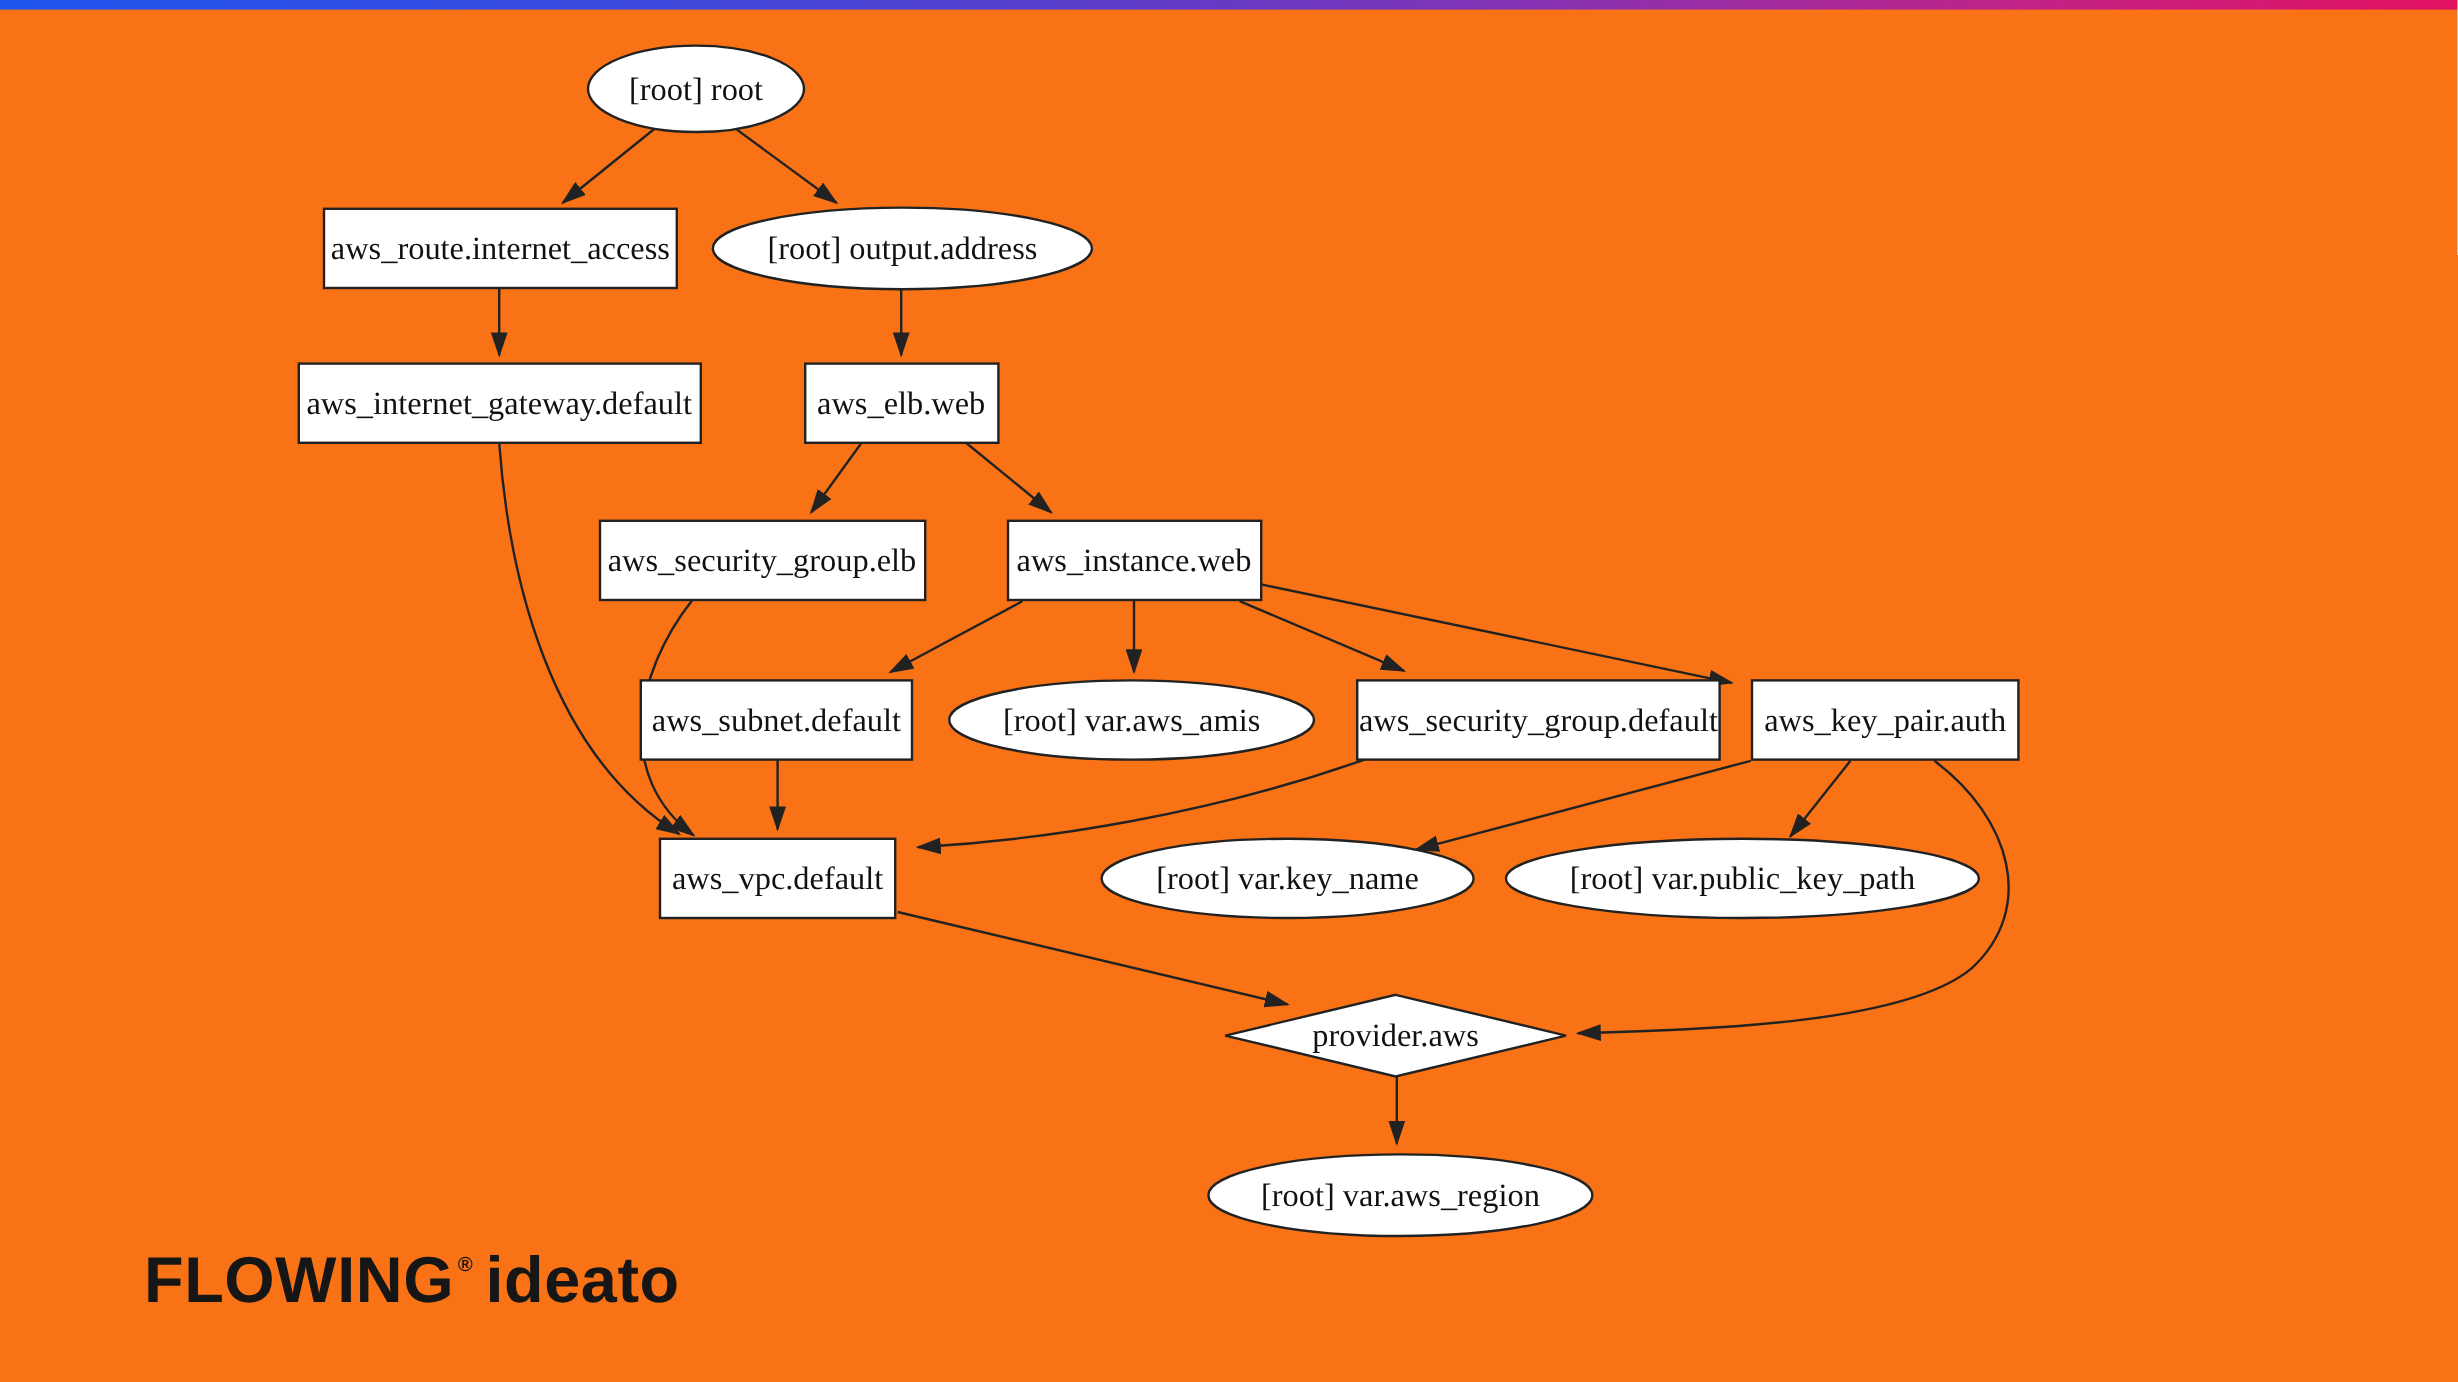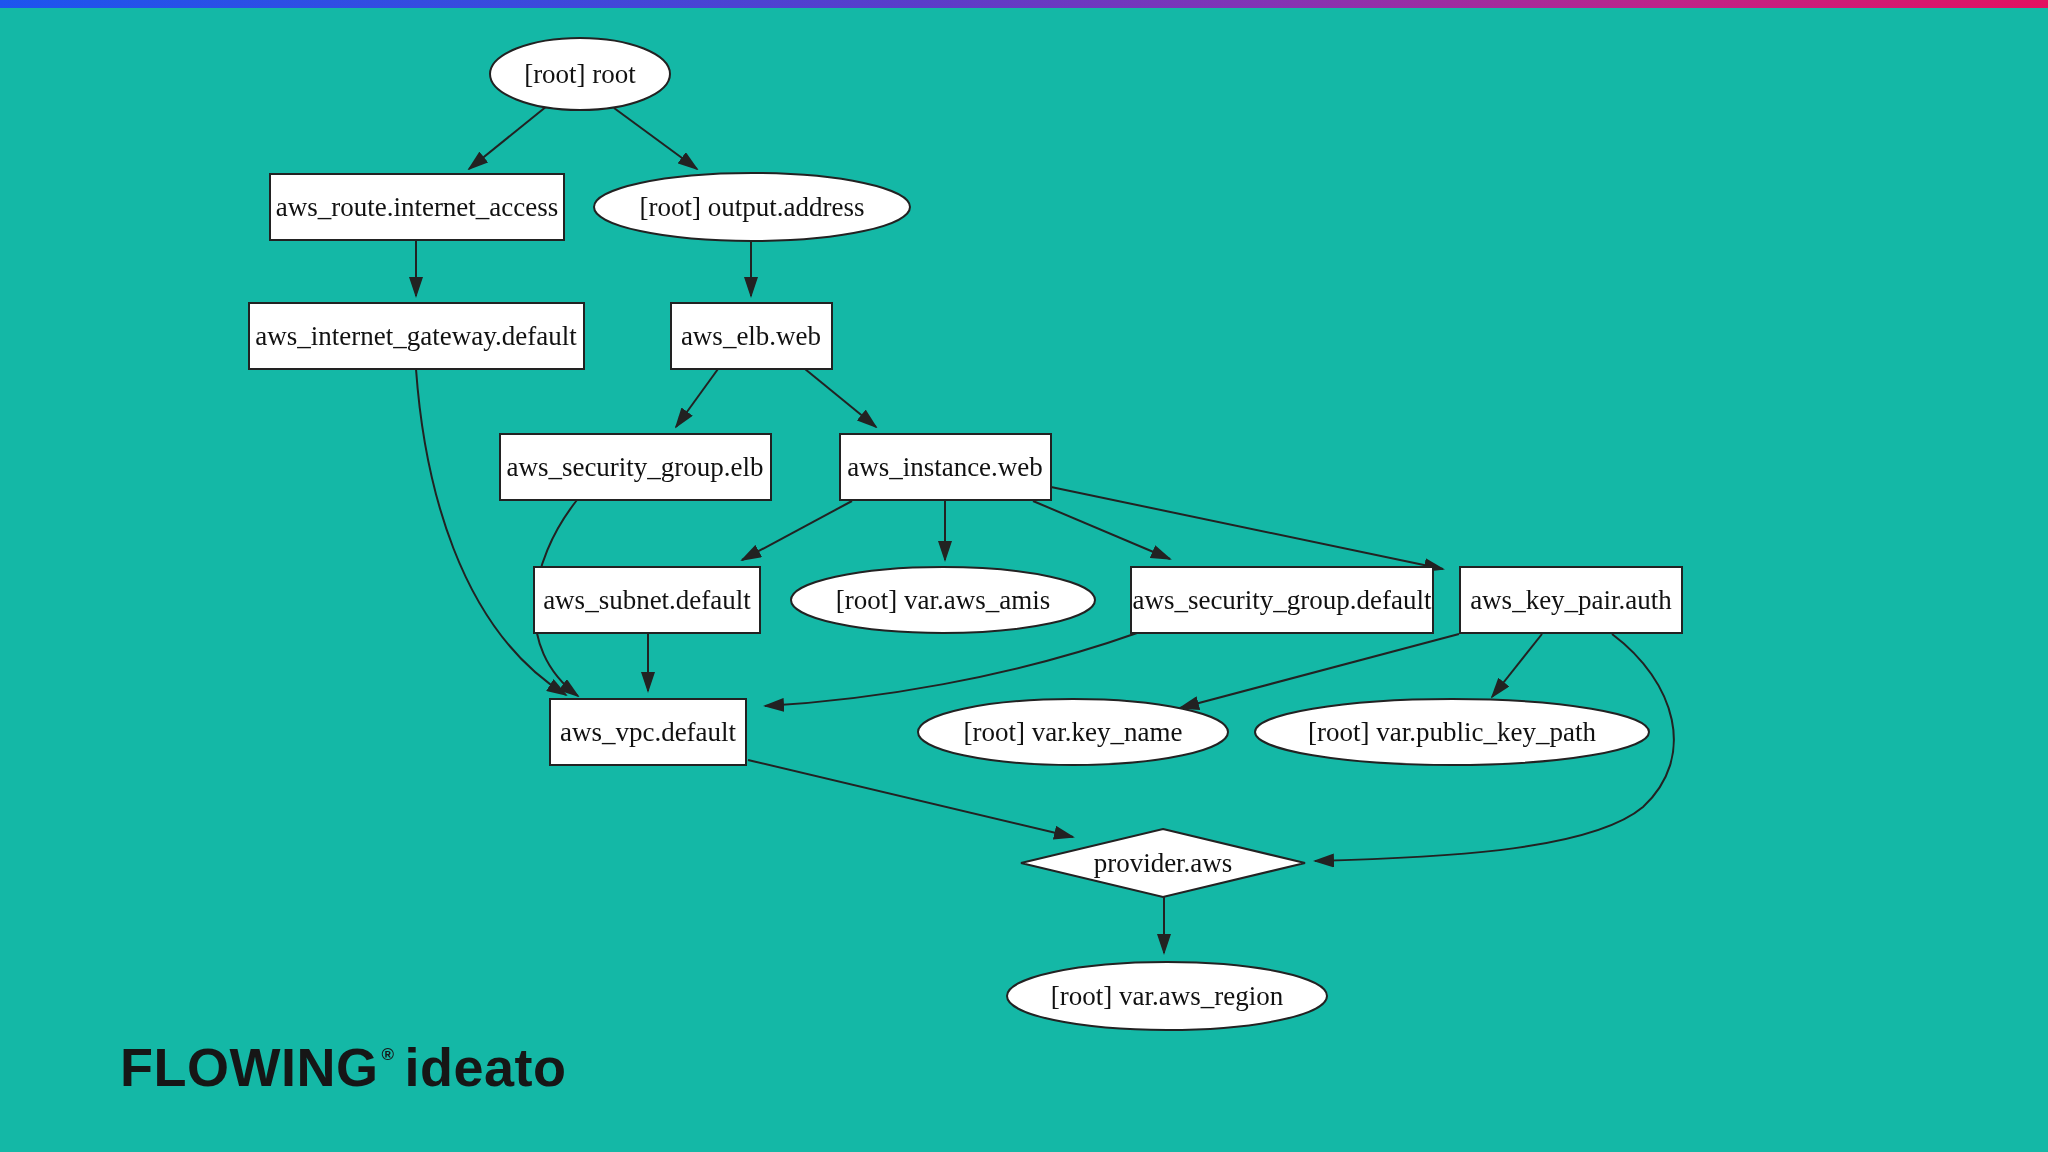--- a/index.html
+++ b/index.html
@@ -1,16 +1,16 @@
 <!DOCTYPE html>
 <html><head>
 <meta charset="utf-8">
 <style>
   html,body{margin:0;padding:0;background:#ffffff;}
-  .stage{position:relative;width:2048px;height:1152px;background:#14b8a6;overflow:hidden;
+  .stage{position:relative;width:2048px;height:1152px;background:#f97316;overflow:hidden;
          font-family:"Liberation Sans",sans-serif;}
   .top-bar{position:absolute;left:0;top:0;width:2048px;height:8px;
            background:linear-gradient(90deg,#1d54ee 0%,#3a49dd 25%,#5b3cc9 45%,#8433b4 62%,#c02387 82%,#e31160 100%);}
   svg.graph{position:absolute;left:0;top:0;}
   .edge{fill:none;stroke:#222222;stroke-width:2px;}
   .node-shape{fill:#ffffff;stroke:#222222;stroke-width:2px;}
   .node-label{font-family:"Liberation Serif","DejaVu Serif",serif;font-size:27px;fill:#111111;
               text-anchor:middle;}
   .brand{position:absolute;left:120px;top:1036px;color:#161616;
          font-family:"Liberation Sans",sans-serif;font-size:54px;font-weight:600;

